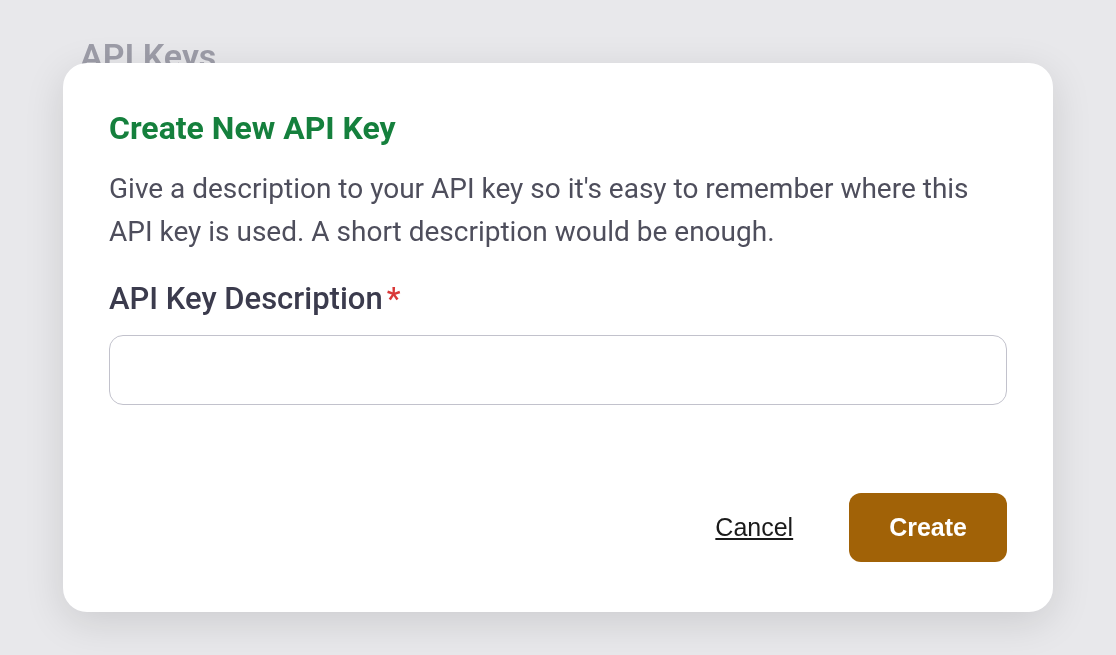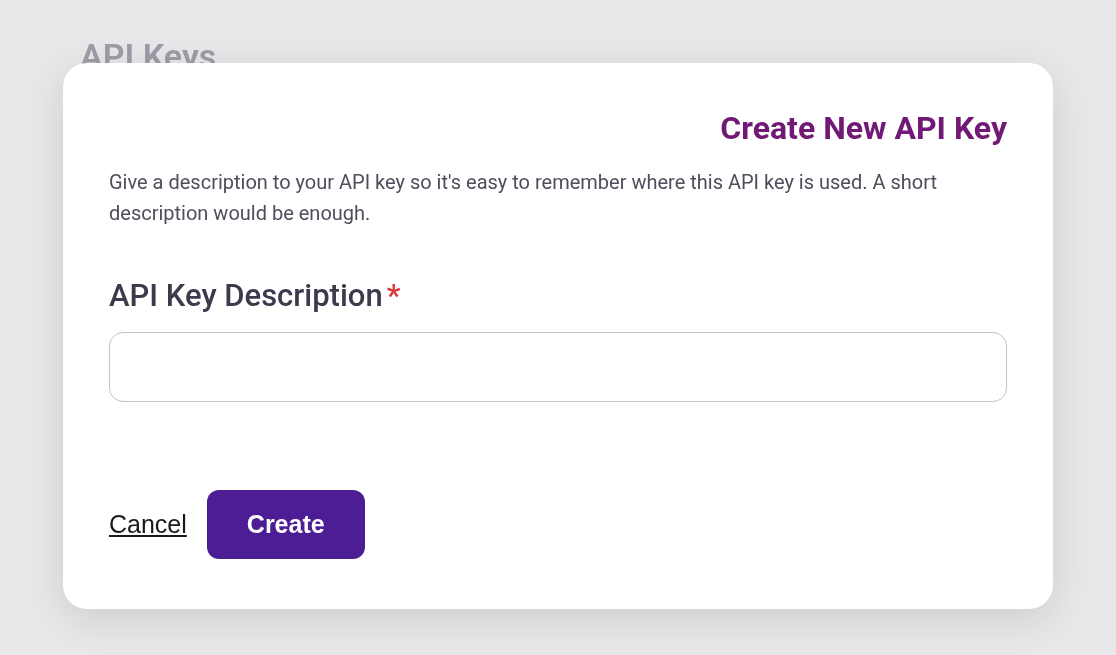--- a/index.html
+++ b/index.html
@@ -34,31 +34,30 @@
       right: 63px;
       background: #ffffff;
       border-radius: 24px;
       padding: 46px 46px 50px 46px;
       box-shadow: 0 10px 40px rgba(0, 0, 0, 0.12);
     }
     
     .modal-title {
       font-size: 32px;
       font-weight: 700;
-      color: #701a75;
+      color: #15803d;
       margin-bottom: 20px;
-      text-align: right;
     }
     
     .modal-description {
-      font-size: 20px;
+      font-size: 28px;
       font-weight: 400;
       color: #4e4e5c;
       line-height: 1.55;
-      margin-bottom: 48px;
+      margin-bottom: 26px;
     }
     
     .field-label {
       font-size: 31px;
       font-weight: 500;
       color: #3b3b4d;
       margin-bottom: 18px;
       display: block;
     }
     
@@ -74,39 +73,39 @@
       border-radius: 14px;
       padding: 0 20px;
       font-size: 22px;
       color: #1a1a1a;
       background: #ffffff;
       outline: none;
     }
     
     .modal-actions {
       display: flex;
-      justify-content: flex-start;
+      justify-content: flex-end;
       align-items: center;
-      gap: 20px;
+      gap: 56px;
       margin-top: 88px;
     }
     
     .cancel-link {
       font-size: 25px;
       font-weight: 500;
       color: #1a1a1a;
       text-decoration: underline;
       background: none;
       border: none;
       cursor: pointer;
       padding: 0;
     }
     
     .create-button {
-      background-color: #4c1d95;
+      background-color: #a16207;
       color: #ffffff;
       font-size: 25px;
       font-weight: 600;
       border: none;
       border-radius: 12px;
       padding: 20px 40px;
       cursor: pointer;
     }
   </style>
 </head>

